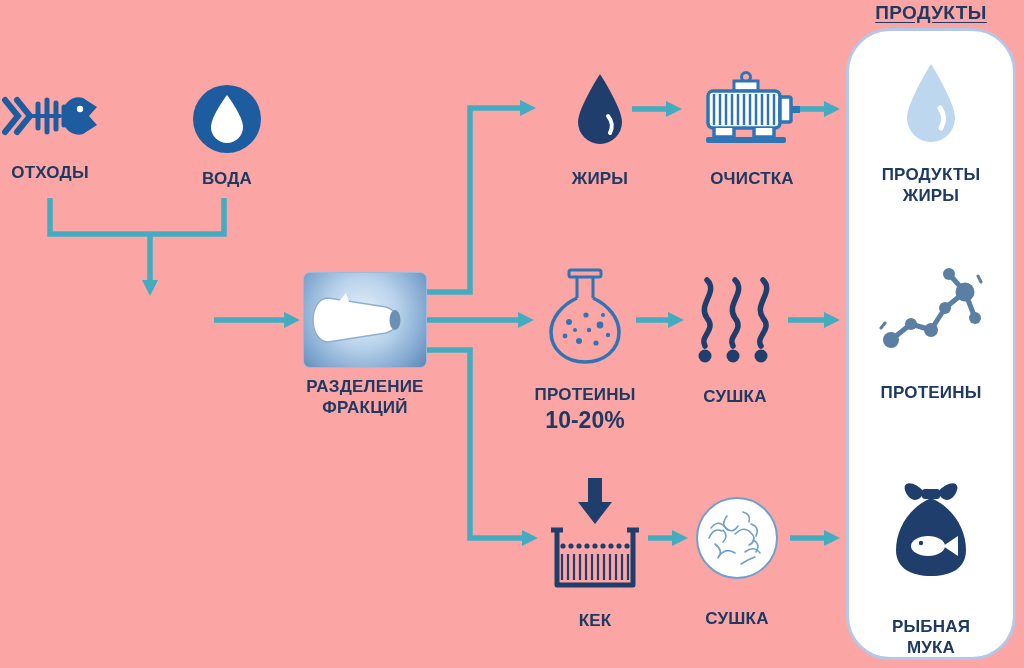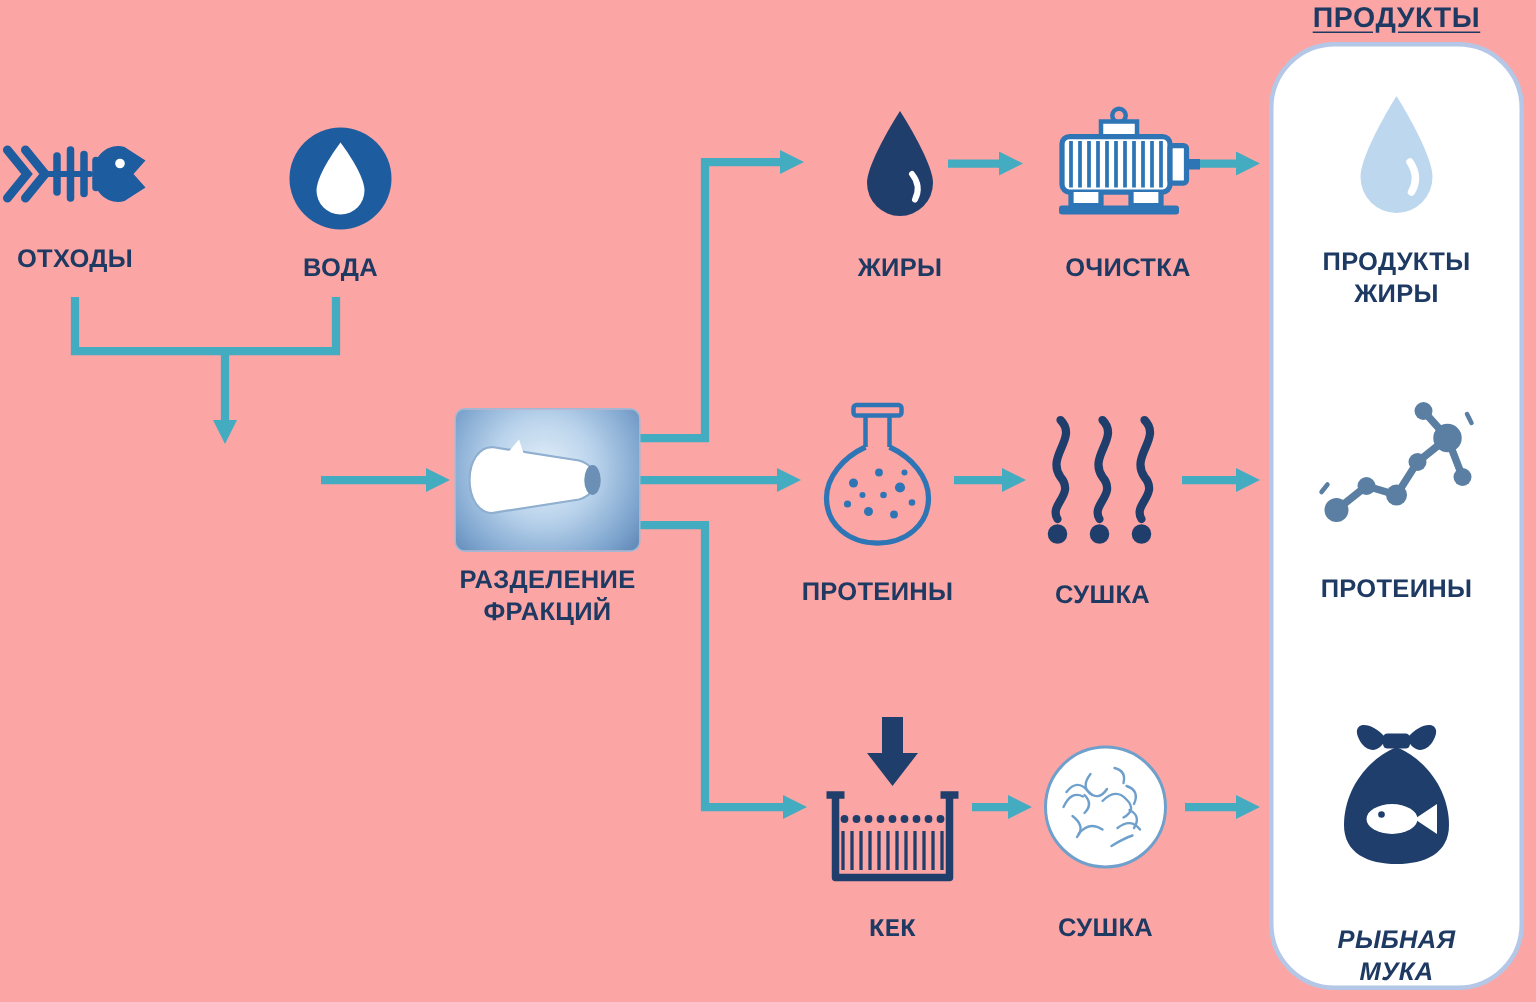--- a/index.html
+++ b/index.html
@@ -20,23 +20,23 @@
   #n-waste{left:0;top:90px;width:100px;}        #n-waste .lbl{margin-top:20px;}
   #n-water{left:182px;top:84px;width:90px;}     #n-water .lbl{margin-top:14px;}
   #n-hydro{left:92px;top:300px;width:120px;}    #n-hydro .lbl{margin-top:28px;}
   #n-sep{left:300px;top:272px;width:130px;}     #n-sep .lbl{margin-top:8px;}
   #n-fats{left:540px;top:72px;width:120px;}     #n-fats .lbl{margin-top:22px;}
   #n-purif{left:692px;top:70px;width:120px;}    #n-purif .lbl{margin-top:20px;}
   #n-comfats{left:871px;top:62px;width:120px;}  #n-comfats .lbl{margin-top:20px;}
   #n-prot{left:525px;top:268px;width:120px;}    #n-prot .lbl{margin-top:18px;}
   #n-dry1{left:680px;top:276px;width:110px;}    #n-dry1 .lbl{margin-top:22px;}
   #n-protout{left:871px;top:262px;width:120px;} #n-protout .lbl{margin-top:26px;}
-  #n-cake{left:535px;top:478px;width:120px;}    #n-cake .lbl{margin-top:20px;font-family:Liberation Mono, monospace;}
+  #n-cake{left:535px;top:478px;width:120px;}    #n-cake .lbl{margin-top:20px;}
   #n-dry2{left:682px;top:494px;width:110px;}    #n-dry2 .lbl{margin-top:26px;}
-  #n-meal{left:871px;top:474px;width:120px;}    #n-meal .lbl{margin-top:38px;font-style:italic;}
+  #n-meal{left:871px;top:474px;width:120px;}    #n-meal .lbl{margin-top:38px;}
 </style>
 </head>
 <body>
 
 <div class="canvas">
 
   <div class="panel"></div>
   <div class="panel-title">ПРОДУКТЫ</div>
 
   <svg class="connectors" width="1024" height="668" viewBox="0 0 1024 668">
@@ -155,20 +155,21 @@
         <circle cx="23" cy="68" r="2.4"></circle>
           <circle cx="37" cy="73" r="3"></circle>
           <circle cx="54" cy="75" r="2.6"></circle>
         <circle cx="66" cy="67" r="2.2"></circle>
           <circle cx="33" cy="62" r="2"></circle>
           <circle cx="47" cy="62" r="2.2"></circle>
         <circle cx="61" cy="47" r="2"></circle>
       </g>
     </svg>
     <div class="lbl">ПРОТЕИНЫ</div>
+    <div class="pct">10-20%</div>
   </div>
 
   <div class="node" id="n-dry1">
     <svg width="88" height="88" viewBox="0 0 88 88">
       <g stroke="#1F3E6B" stroke-width="5.5" fill="none" stroke-linecap="round">
         <path d="M16 4 C28 16 6 28 16 42 C26 54 8 60 14 70"></path>
         <path d="M44 4 C56 16 34 28 44 42 C54 54 36 60 42 70"></path>
         <path d="M72 4 C84 16 62 28 72 42 C82 54 64 60 70 70"></path>
       </g>
       <g fill="#1F3E6B">

